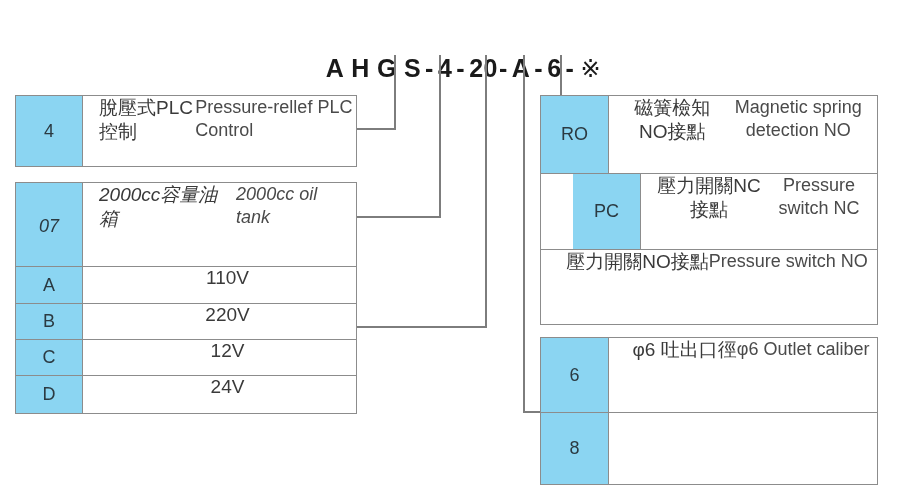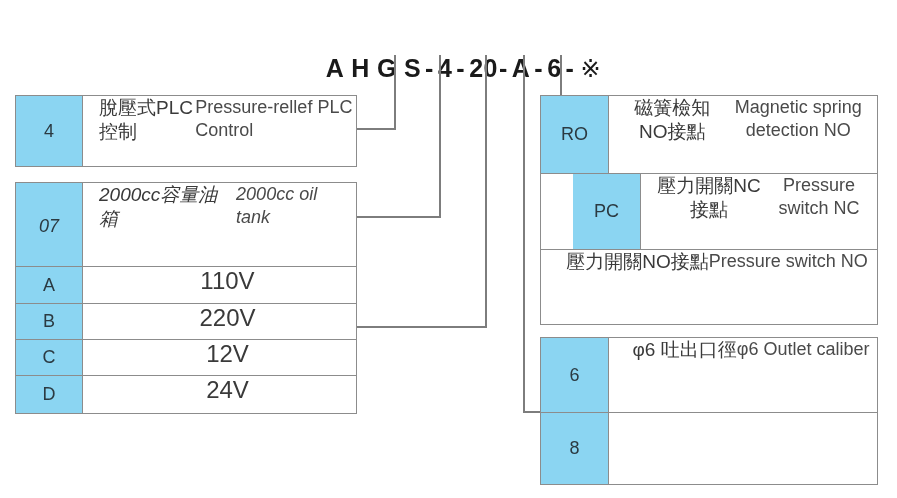--- a/index.html
+++ b/index.html
@@ -88,21 +88,21 @@
     font-size: 19px;
     line-height: 1.25;
     color: #3a3a3a;
   }
   .val .en {
     font-size: 18px;
     line-height: 1.25;
     color: #4a4a4a;
   }
   .val .single {
-    font-size: 24px;
+    font-size: 19px;
     color: #3a3a3a;
   }
 
   
   .left-box { left: 15px; width: 342px; }
   .left-box .key { width: 67px; }
 
   
   .right-box { left: 540px; width: 338px; text-align: center; }
   .right-box .key { width: 68px; }

